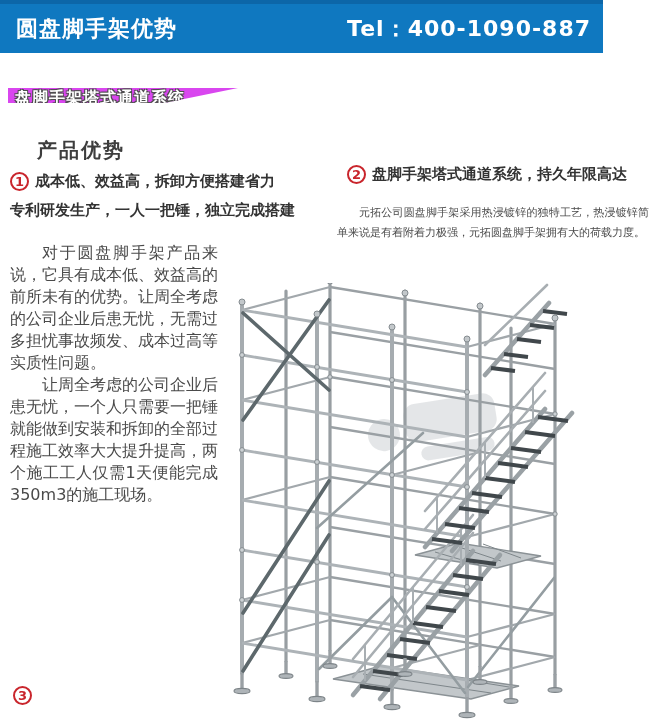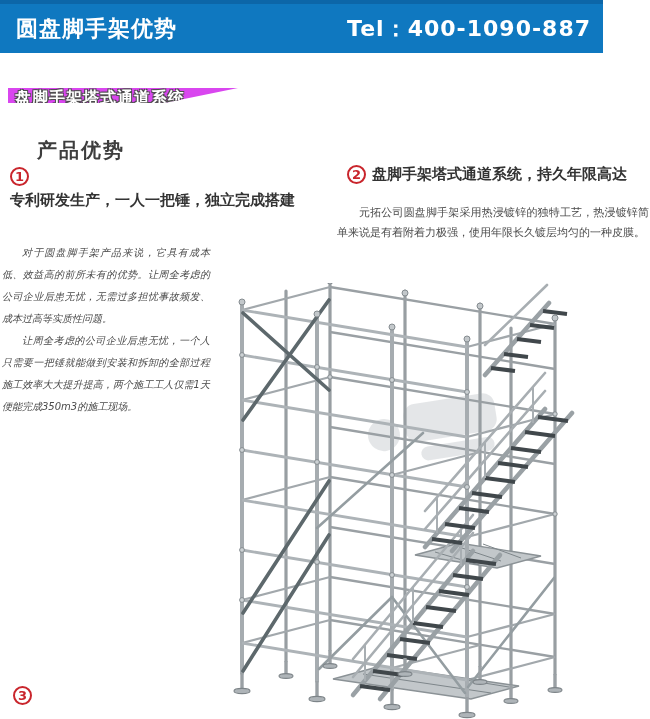--- a/index.html
+++ b/index.html
@@ -33,21 +33,21 @@
   .adv-3 { left:13px; top:686px; width:320px; }
   .adv .line { display:flex; align-items:center; }
   .circle-num { display:inline-flex; align-items:center; justify-content:center;
                 width:19px; height:19px; min-width:19px; border:2px solid #c9252c; border-radius:50%;
                 color:#c9252c; font-size:13px; font-weight:bold; margin-right:6px; line-height:1; }
   .adv .line2 { display:block; }
   .adv-2 .line2 { padding-left:9px; }
 
   
   .para-block { position:absolute; color:#4a4a4a; text-align:justify; }
-  .para-left { left:2px; top:242px; width:208px; font-size:10px; line-height:22px;font-style:italic; }
+  .para-left { left:10px; top:242px; width:208px; font-size:16px; line-height:22px; }
   .para-right { left:337px; top:203px; width:312px; font-size:11px; line-height:20px; }
   .para-block p { text-indent:2em; }
 
   
   .scaffold { position:absolute; left:183px; top:283px; width:402px; height:436px; }
   .post  { stroke:#a6acb0; stroke-width:4; stroke-linecap:round; fill:none; }
   .post-b{ stroke:#989ea2; stroke-width:3.2; stroke-linecap:round; fill:none; }
   .led   { stroke:#adb3b7; stroke-width:2.8; fill:none; }
   .led-b { stroke:#9aa0a4; stroke-width:2.4; fill:none; }
   .trans { stroke:#a2a8ac; stroke-width:2.2; fill:none; }
@@ -77,38 +77,39 @@
 
   <div class="ribbon">
     <span class="ribbon-label">盘脚手架塔式通道系统</span>
   </div>
 
   <div class="section-title">产品优势</div>
 
   <div class="adv adv-1">
     <span class="line">
       <span class="circle-num">1</span>
+      <span>成本低、效益高，拆卸方便搭建省力</span>
     </span>
     <span class="line2">专利研发生产，一人一把锤，独立完成搭建</span>
   </div>
 
   <div class="para-block para-left">
     <p>对于圆盘脚手架产品来说，它具有成本低、效益高的前所未有的优势。让周全考虑的公司企业后患无忧，无需过多担忧事故频发、成本过高等实质性问题。</p>
     <p>让周全考虑的公司企业后患无忧，一个人只需要一把锤就能做到安装和拆卸的全部过程施工效率大大提升提高，两个施工工人仅需1天便能完成350m3的施工现场。</p>
   </div>
 
   <div class="adv adv-2">
     <span class="line">
       <span class="circle-num">2</span>
       <span>盘脚手架塔式通道系统，持久年限高达</span>
     </span>
   </div>
 
   <div class="para-block para-right">
-    <p>元拓公司圆盘脚手架采用热浸镀锌的独特工艺，热浸镀锌简单来说是有着附着力极强，使用年限长久镀层均匀的一种皮膜。</p>
+    <p>元拓公司圆盘脚手架采用热浸镀锌的独特工艺，热浸镀锌简单来说是有着附着力极强，元拓圆盘脚手架拥有大的荷载力度。</p>
   </div>
 
   <svg class="scaffold" viewBox="0 0 402 436">
 
     <g class="wm" transform="translate(252,142) rotate(-9)">
       <circle cx="-52" cy="2" r="16"></circle>
       <rect x="-30" y="-24" width="92" height="38" rx="12"></rect>
       <rect x="-18" y="20" width="74" height="14" rx="7"></rect>
     </g>
 

